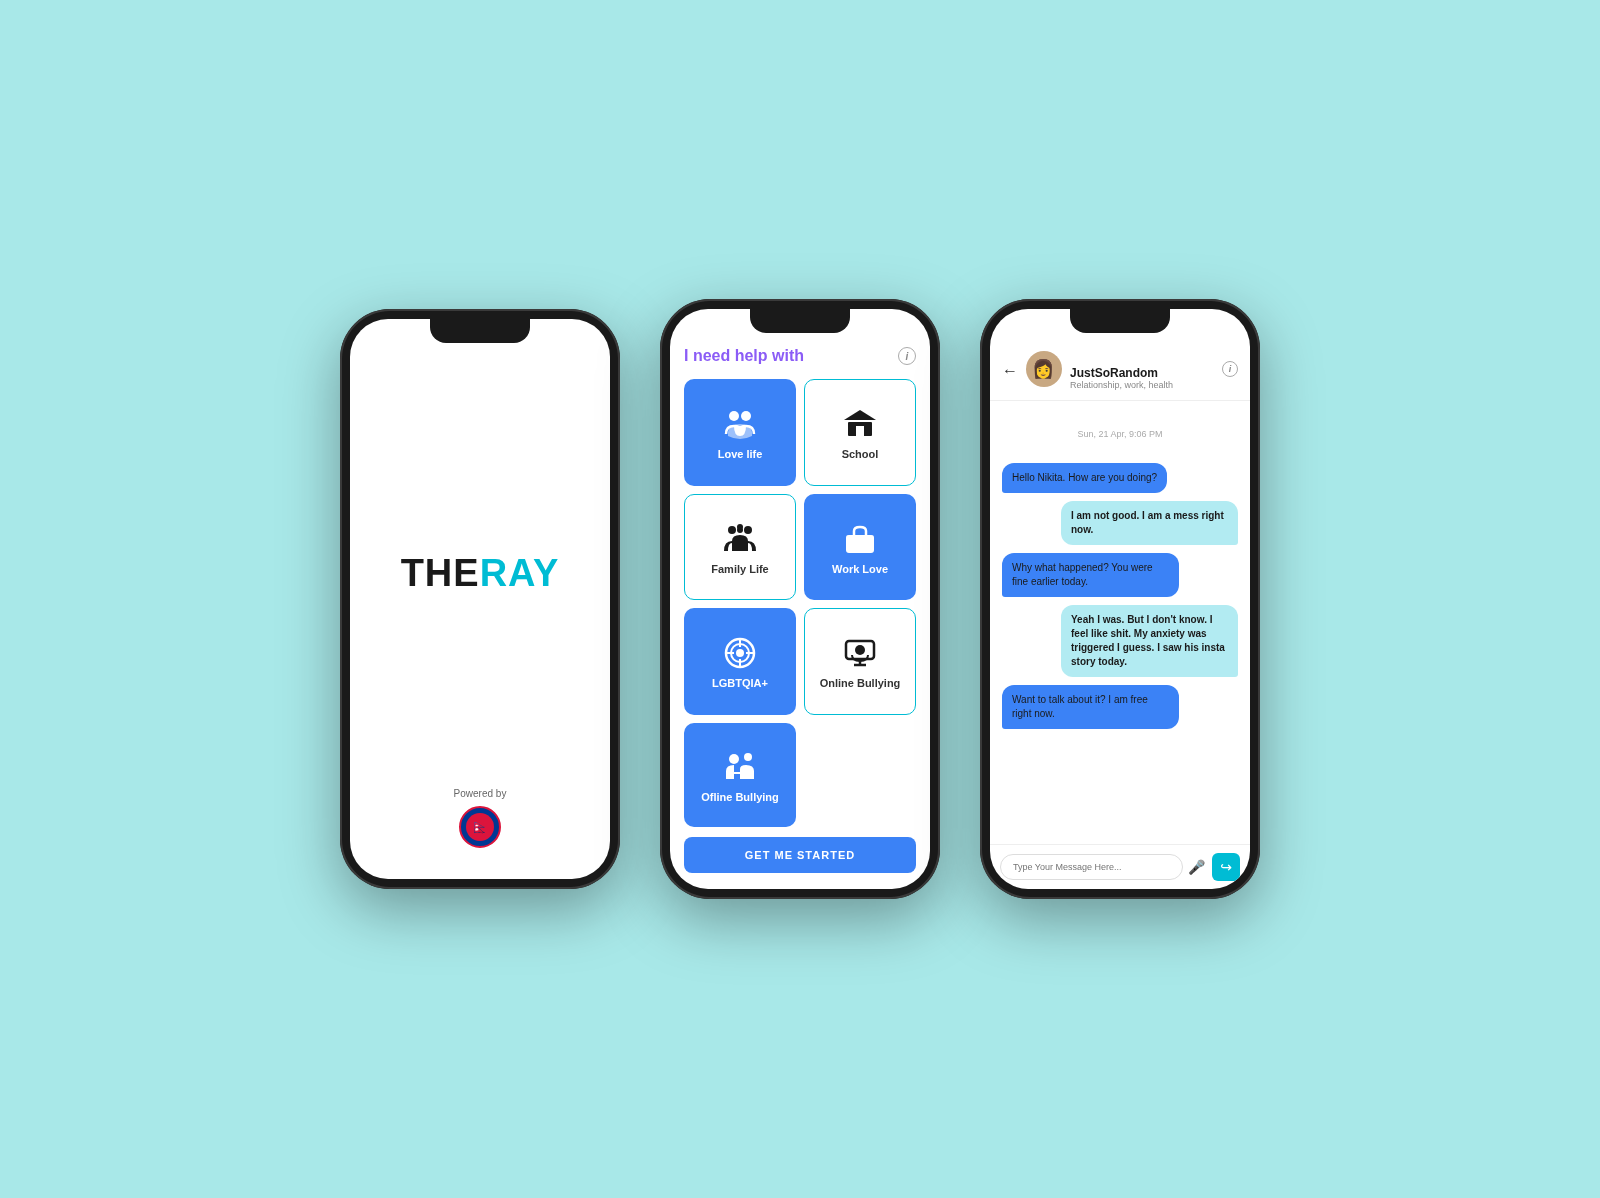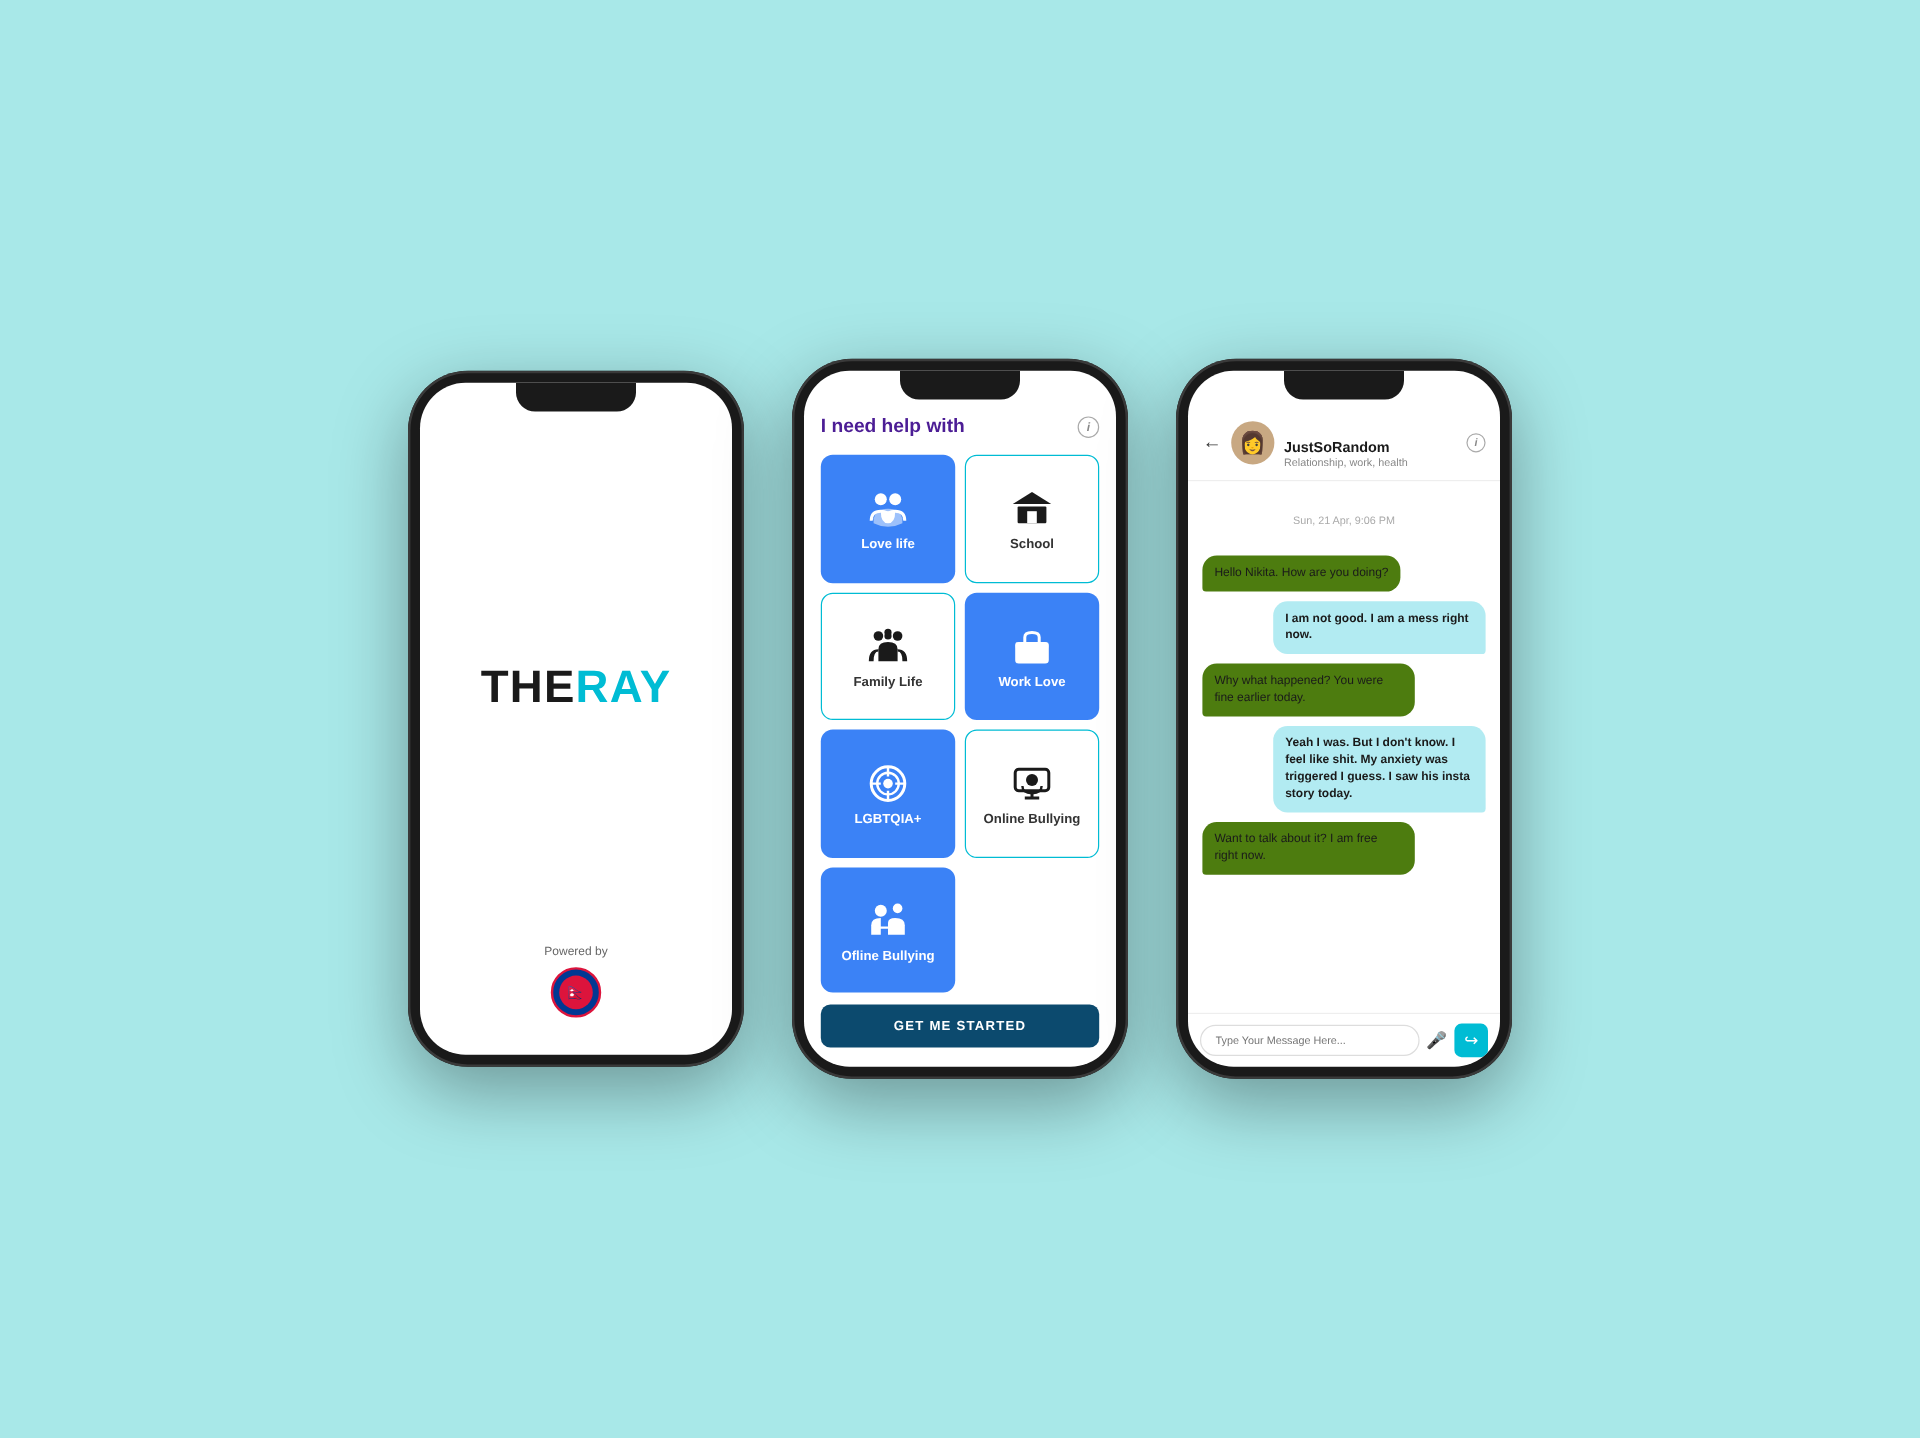--- a/index.html
+++ b/index.html
@@ -103,21 +103,21 @@
     }
     .p2-header {
       display: flex;
       align-items: center;
       justify-content: space-between;
       margin-bottom: 14px;
     }
     .p2-title {
       font-size: 16px;
       font-weight: 700;
-      color: #4c1d95;
+      color: #8b5cf6;
     }
     .info-icon {
       width: 18px;
       height: 18px;
       border: 1.5px solid #aaa;
       border-radius: 50%;
       display: flex;
       align-items: center;
       justify-content: center;
       font-size: 10px;
@@ -153,21 +153,21 @@
     }
     .grid-item-label {
       font-size: 11px;
       font-weight: 600;
       text-align: center;
     }
     .grid-item.filled .grid-item-label { color: white; }
     .grid-item.outlined .grid-item-label { color: #333; }
 
     .get-started-btn {
-      background: #0c4a6e;
+      background: #3b82f6;
       color: white;
       border: none;
       border-radius: 8px;
       padding: 12px;
       width: 100%;
       font-size: 11px;
       font-weight: 700;
       letter-spacing: 1px;
       cursor: pointer;
       margin-top: 10px;
@@ -244,21 +244,21 @@
     }
     .bubble {
       max-width: 75%;
       padding: 8px 10px;
       border-radius: 12px;
       font-size: 10px;
       line-height: 1.4;
       color: #1a1a1a;
     }
     .bubble.received {
-      background: #4d7c0f;
+      background: #3b82f6;
       align-self: flex-start;
       border-bottom-left-radius: 3px;
     }
     .bubble.sent {
       background: #b2ebf2;
       align-self: flex-end;
       border-bottom-right-radius: 3px;
       font-weight: bold;
     }
 

